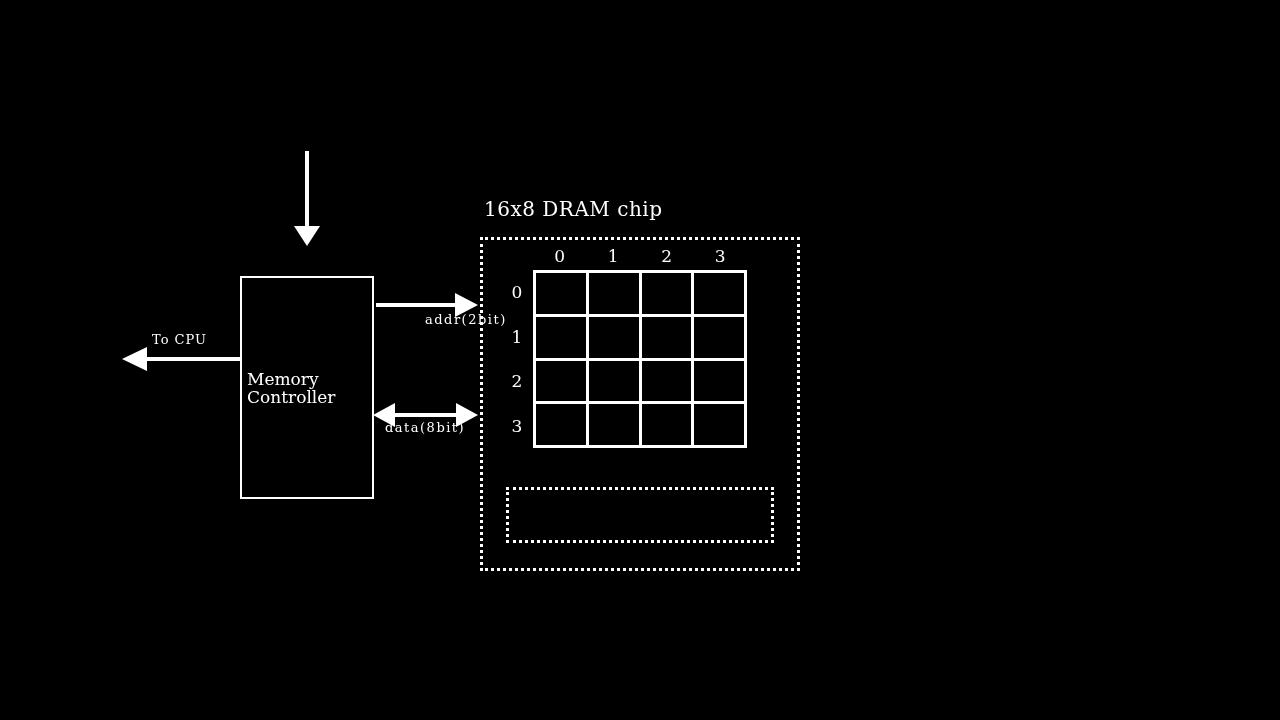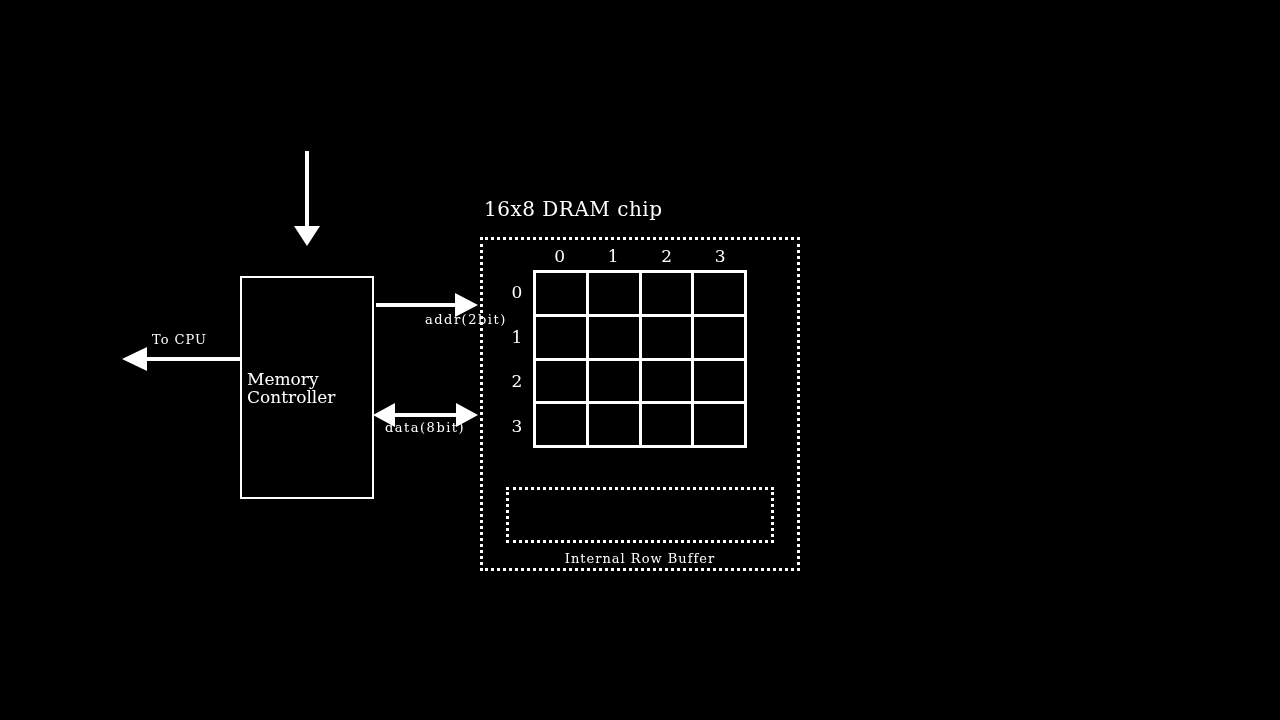--- a/index.html
+++ b/index.html
@@ -103,15 +103,14 @@
       <div class="cell"></div>
       <div class="cell"></div>
       <div class="cell"></div>
       <div class="cell"></div>
       <div class="cell"></div>
       <div class="cell"></div>
       <div class="cell"></div>
     </div>
 
   <div class="abs rb-box"></div>
-  <div class="abs rb-label">Internal Row Buffer</div>
 
 </div>
 
 </body></html>

